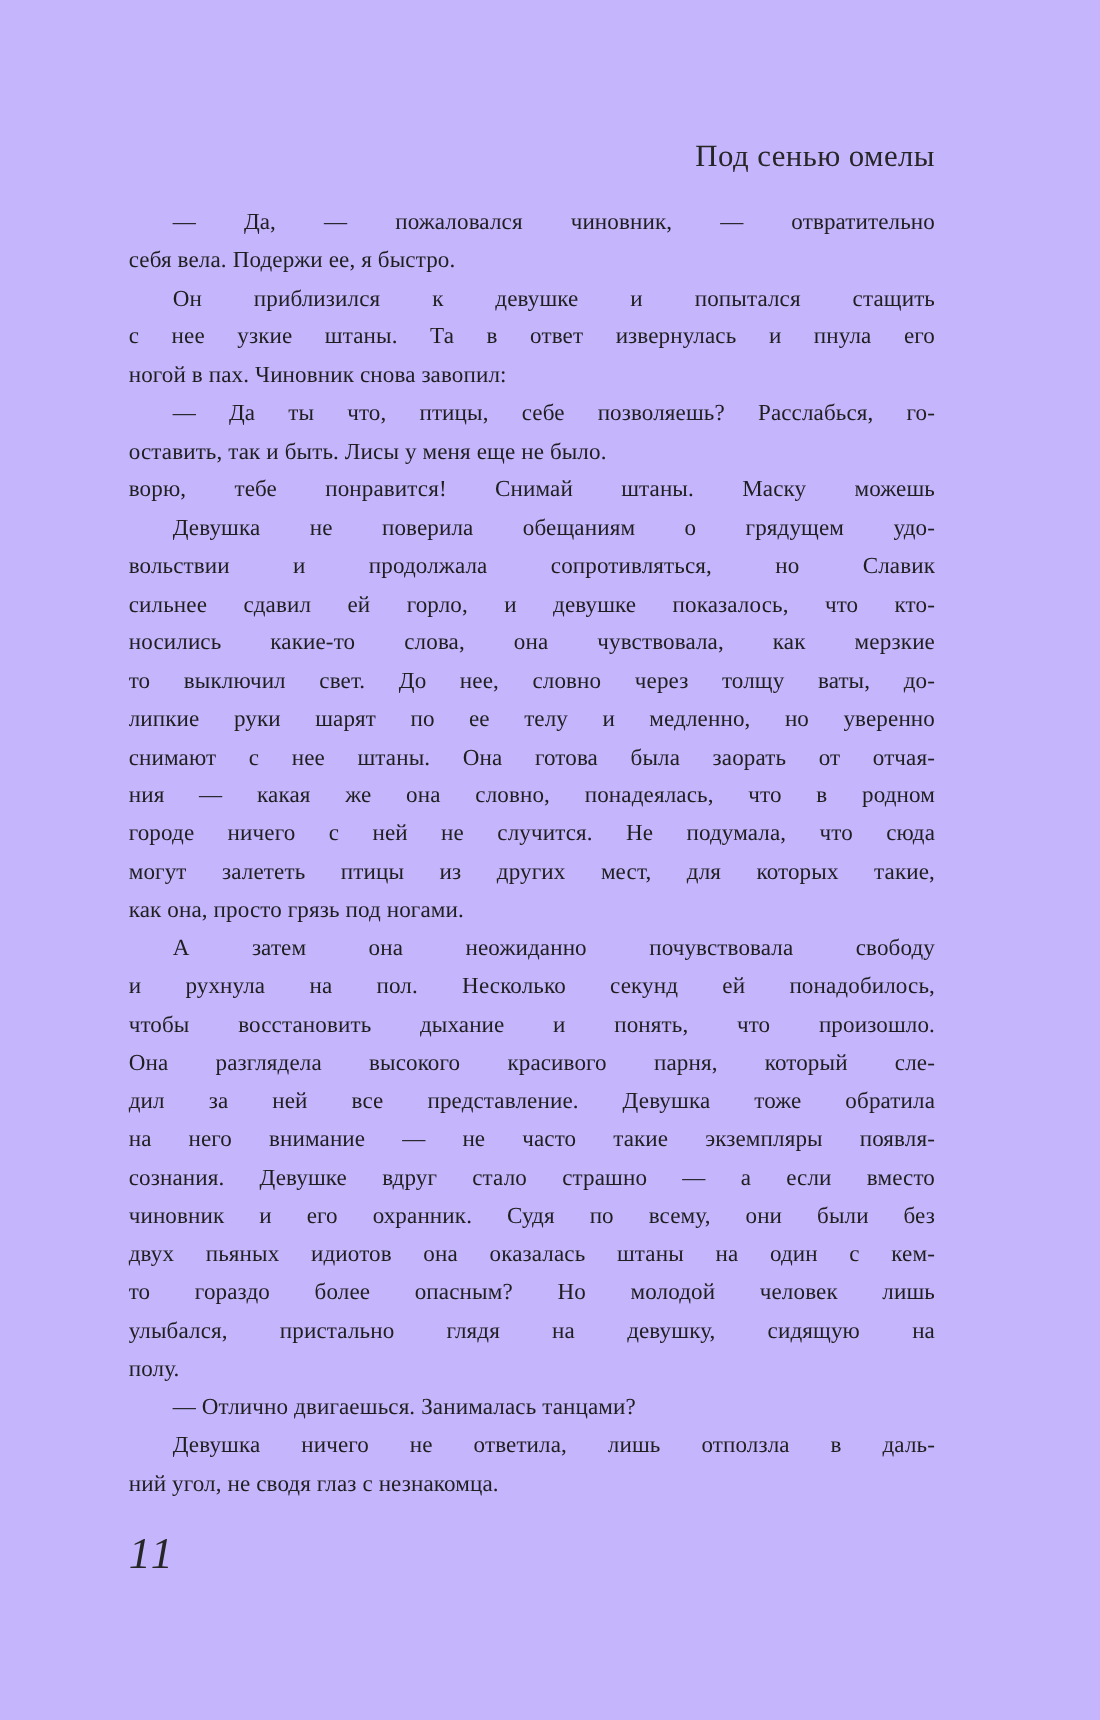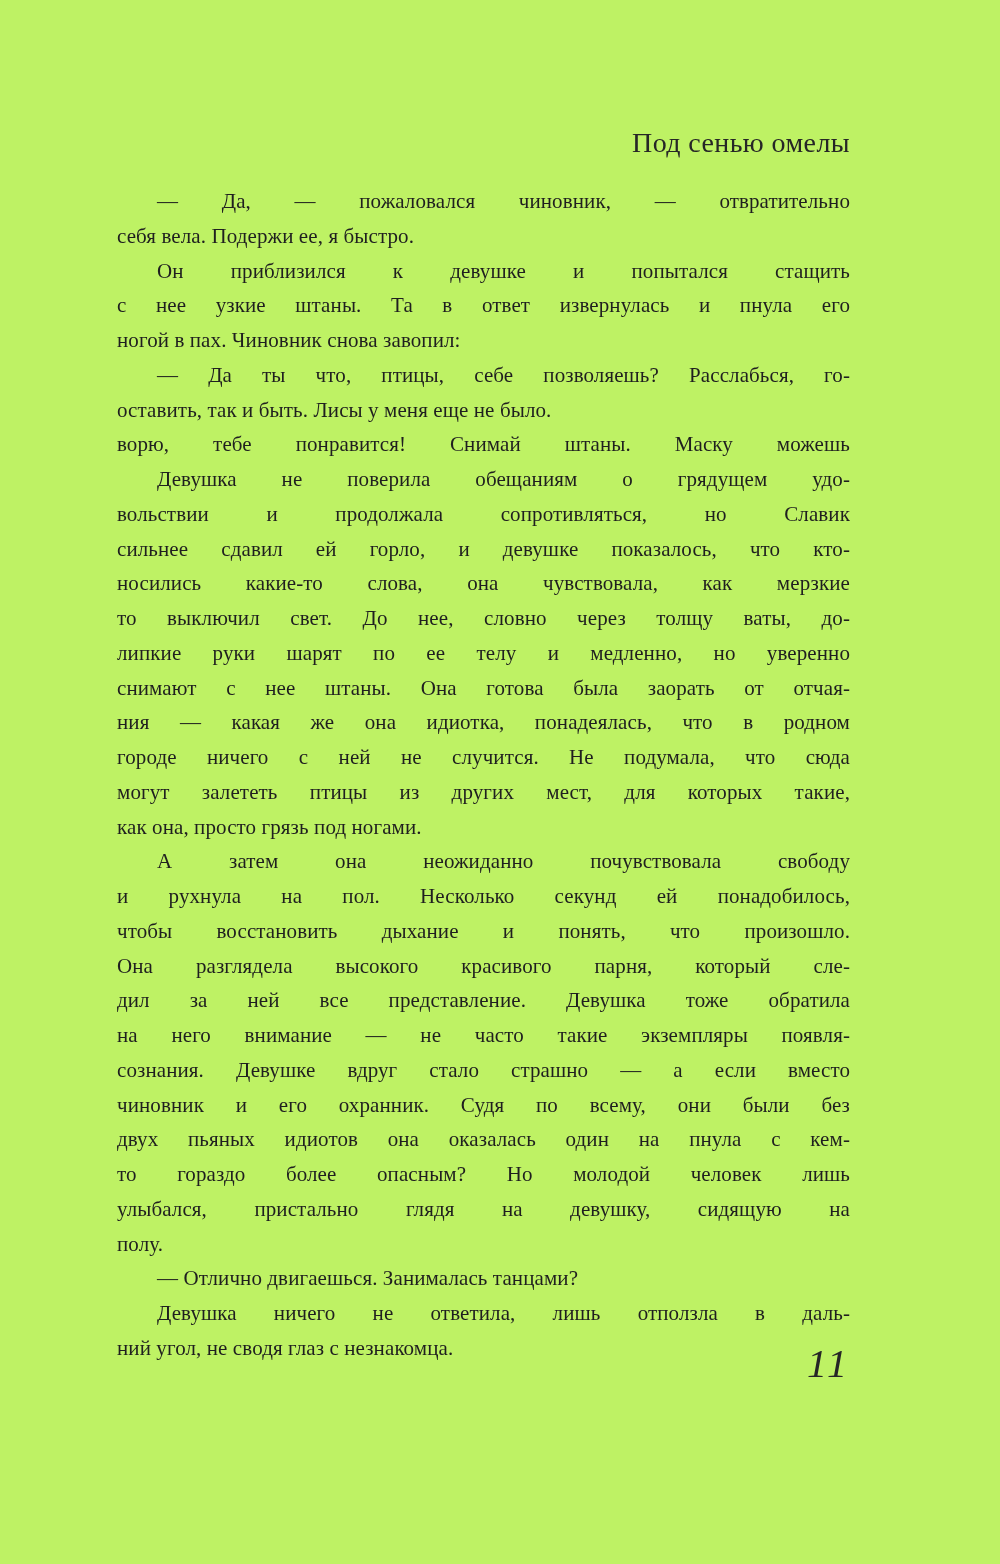--- a/index.html
+++ b/index.html
@@ -34,63 +34,63 @@
   }
   .line {
     text-align: justify;
     text-align-last: justify;
     min-height: 34.75px;
   }
   .line.first { padding-left: 40px; }
   .line.last  { text-align-last: left; }
   .page-number {
     position: absolute;
-    top: 1340px; left: 117px; width: 733px;
-    text-align: right;
+    top: 1388px; left: 117px; width: 733px;
+    text-align: left;
     font-style: italic;
     font-size: 40px;
     letter-spacing: 3px;
     color: #262626;
   }
 </style>
 </head>
 <body>
 
-<div class="page" style="background: #bef264; color: rgb(31, 31, 31);">
+<div class="page" style="background: #c4b5fd; color: rgb(31, 31, 31);">
   <div class="running-head">Под сенью омелы</div>
 
   <div class="body-text">
       <div class="line first">— Да, — пожаловался чиновник, — отвратительно</div>
       <div class="line last">себя вела. Подержи ее, я быстро.</div>
       <div class="line first">Он приблизился к девушке и попытался стащить</div>
       <div class="line">с нее узкие штаны. Та в ответ извернулась и пнула его</div>
       <div class="line last">ногой в пах. Чиновник снова завопил:</div>
       <div class="line first">— Да ты что, птицы, себе позволяешь? Расслабься, го-</div>
       <div class="line last">оставить, так и быть. Лисы у меня еще не было.</div>
       <div class="line">ворю, тебе понравится! Снимай штаны. Маску можешь</div>
       <div class="line first">Девушка не поверила обещаниям о грядущем удо-</div>
       <div class="line">вольствии и продолжала сопротивляться, но Славик</div>
       <div class="line">сильнее сдавил ей горло, и девушке показалось, что кто-</div>
       <div class="line">носились какие-то слова, она чувствовала, как мерзкие</div>
       <div class="line">то выключил свет. До нее, словно через толщу ваты, до-</div>
       <div class="line">липкие руки шарят по ее телу и медленно, но уверенно</div>
       <div class="line">снимают с нее штаны. Она готова была заорать от отчая-</div>
-      <div class="line">ния — какая же она идиотка, понадеялась, что в родном</div>
+      <div class="line">ния — какая же она словно, понадеялась, что в родном</div>
       <div class="line">городе ничего с ней не случится. Не подумала, что сюда</div>
       <div class="line">могут залететь птицы из других мест, для которых такие,</div>
       <div class="line last">как она, просто грязь под ногами.</div>
       <div class="line first">А затем она неожиданно почувствовала свободу</div>
       <div class="line">и рухнула на пол. Несколько секунд ей понадобилось,</div>
       <div class="line">чтобы восстановить дыхание и понять, что произошло.</div>
       <div class="line">Она разглядела высокого красивого парня, который сле-</div>
       <div class="line">дил за ней все представление. Девушка тоже обратила</div>
       <div class="line">на него внимание — не часто такие экземпляры появля-</div>
       <div class="line">сознания. Девушке вдруг стало страшно — а если вместо</div>
       <div class="line">чиновник и его охранник. Судя по всему, они были без</div>
-      <div class="line">двух пьяных идиотов она оказалась один на пнула с кем-</div>
+      <div class="line">двух пьяных идиотов она оказалась штаны на один с кем-</div>
       <div class="line">то гораздо более опасным? Но молодой человек лишь</div>
       <div class="line">улыбался, пристально глядя на девушку, сидящую на</div>
       <div class="line last">полу.</div>
       <div class="line first last">— Отлично двигаешься. Занималась танцами?</div>
       <div class="line first">Девушка ничего не ответила, лишь отползла в даль-</div>
       <div class="line last">ний угол, не сводя глаз с незнакомца.</div>
     </div>
 
   <div class="page-number">11</div>
 </div>

